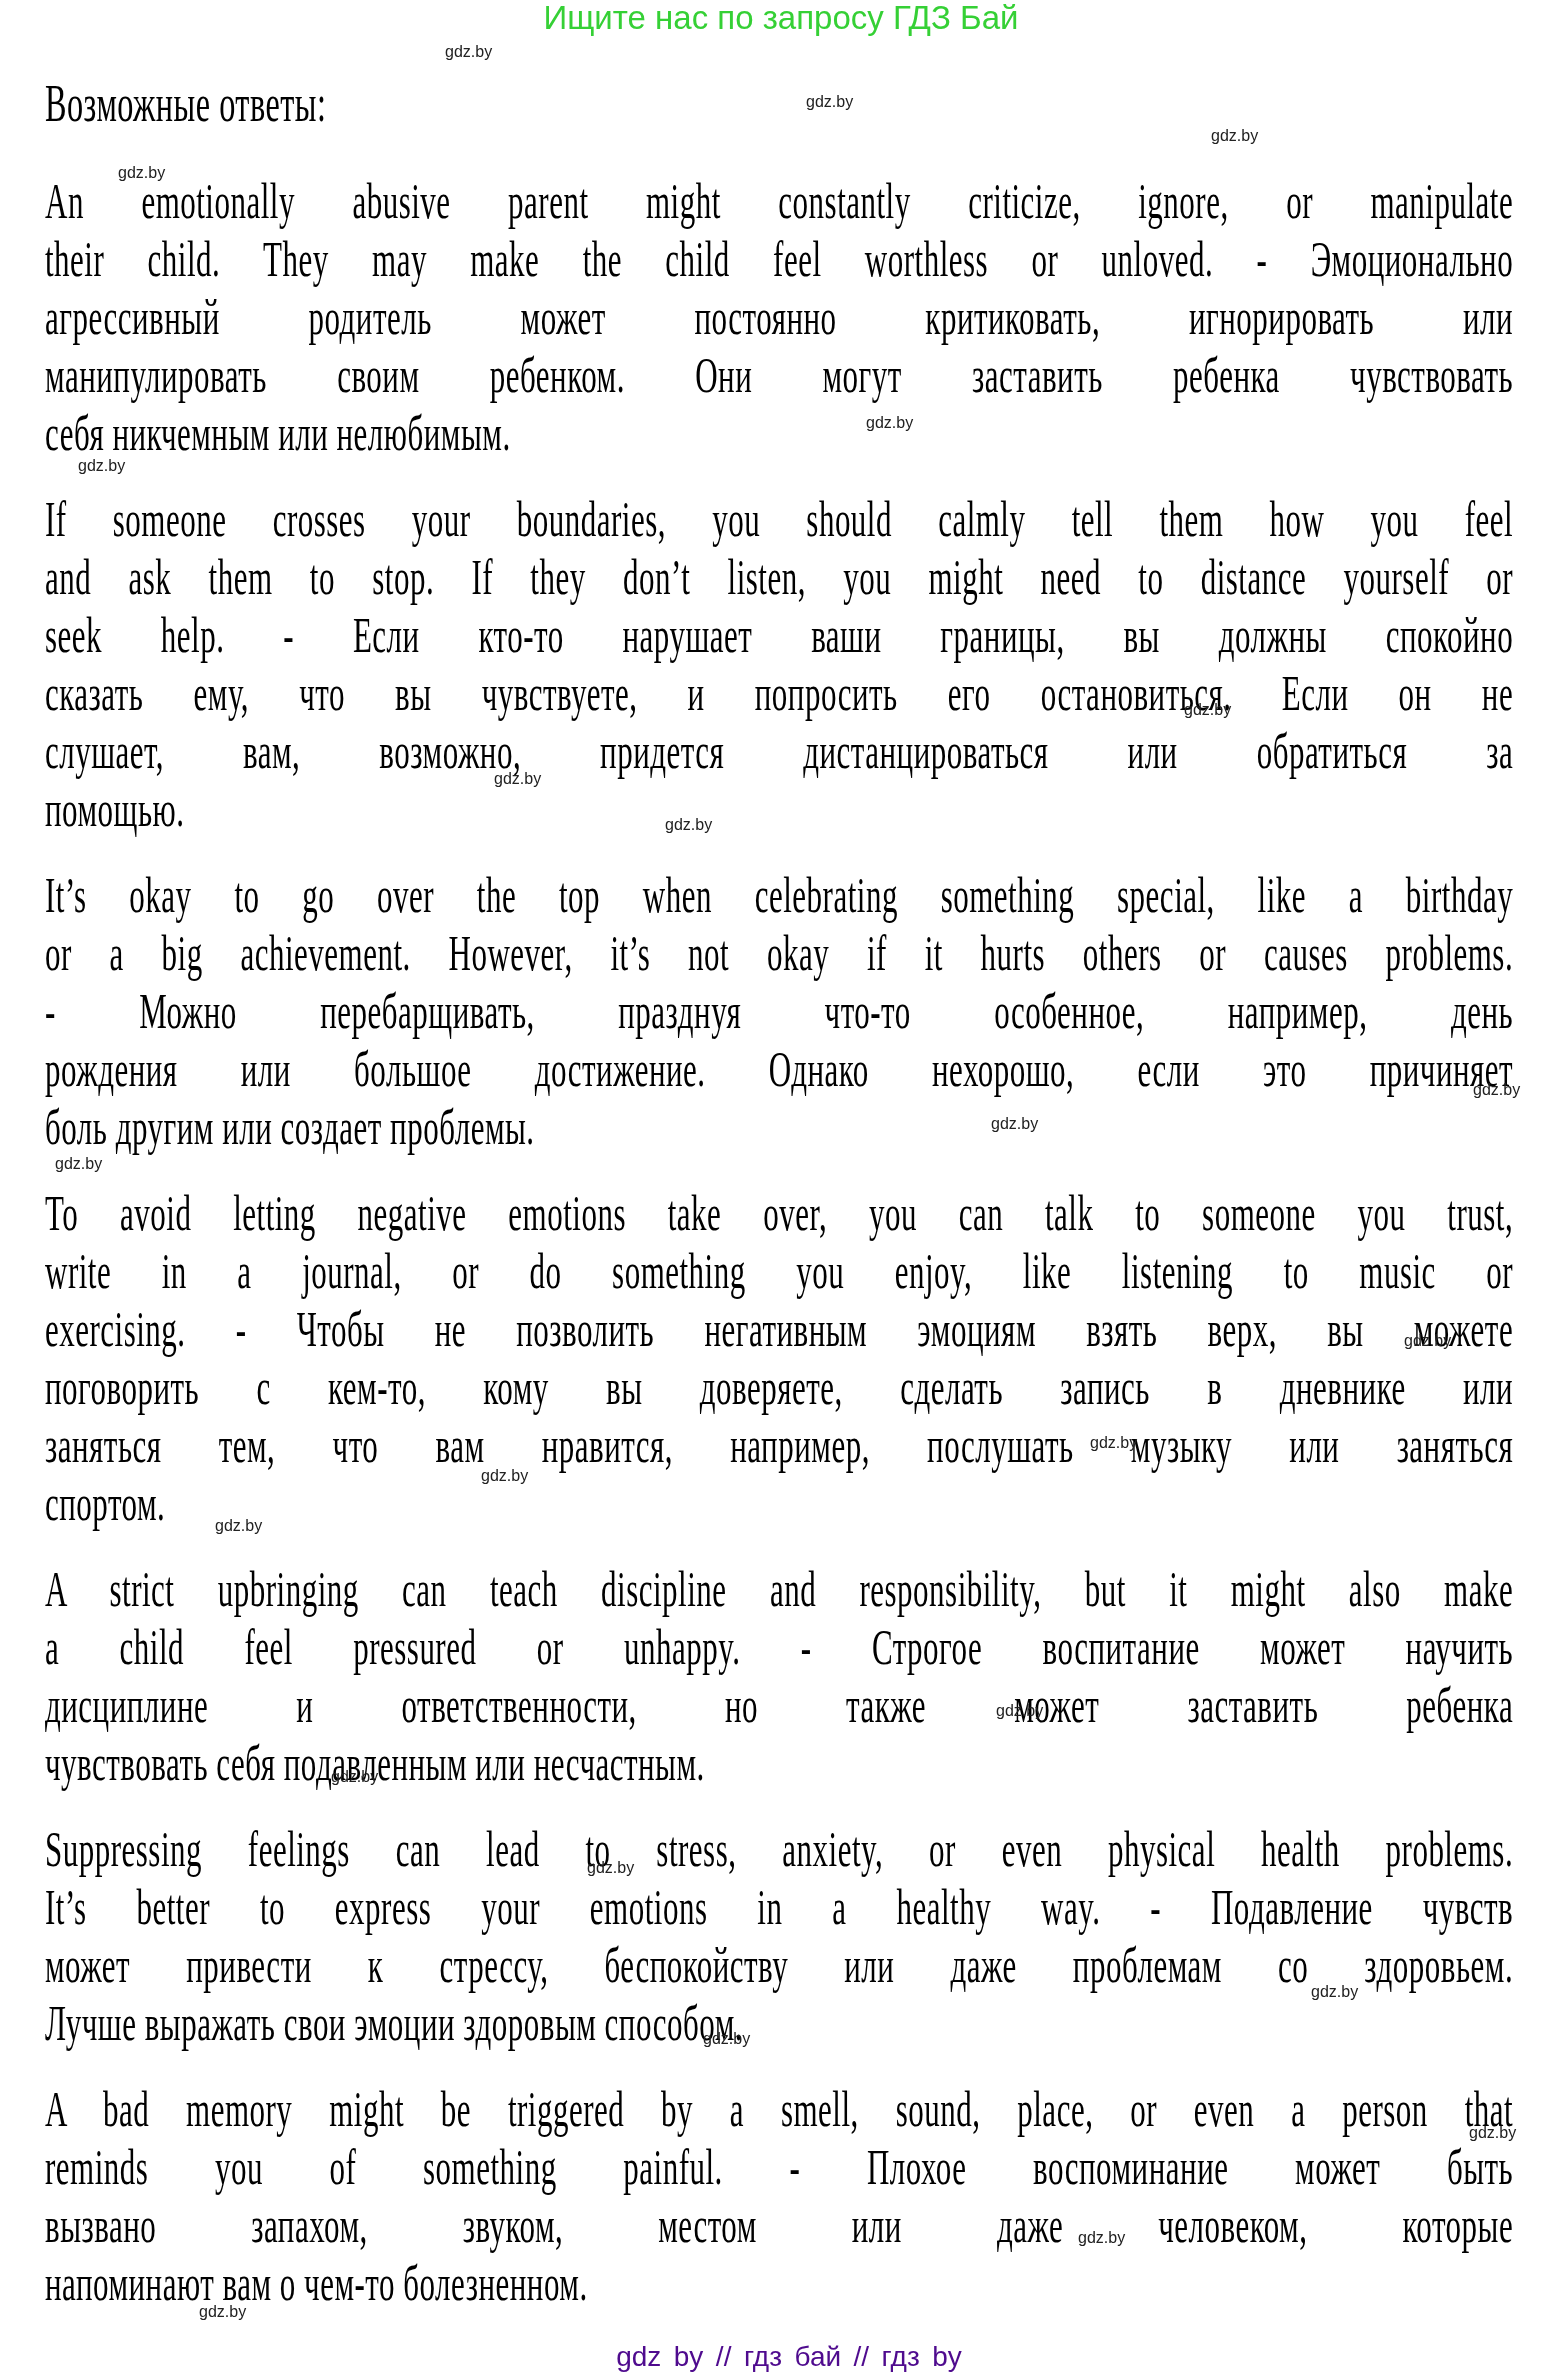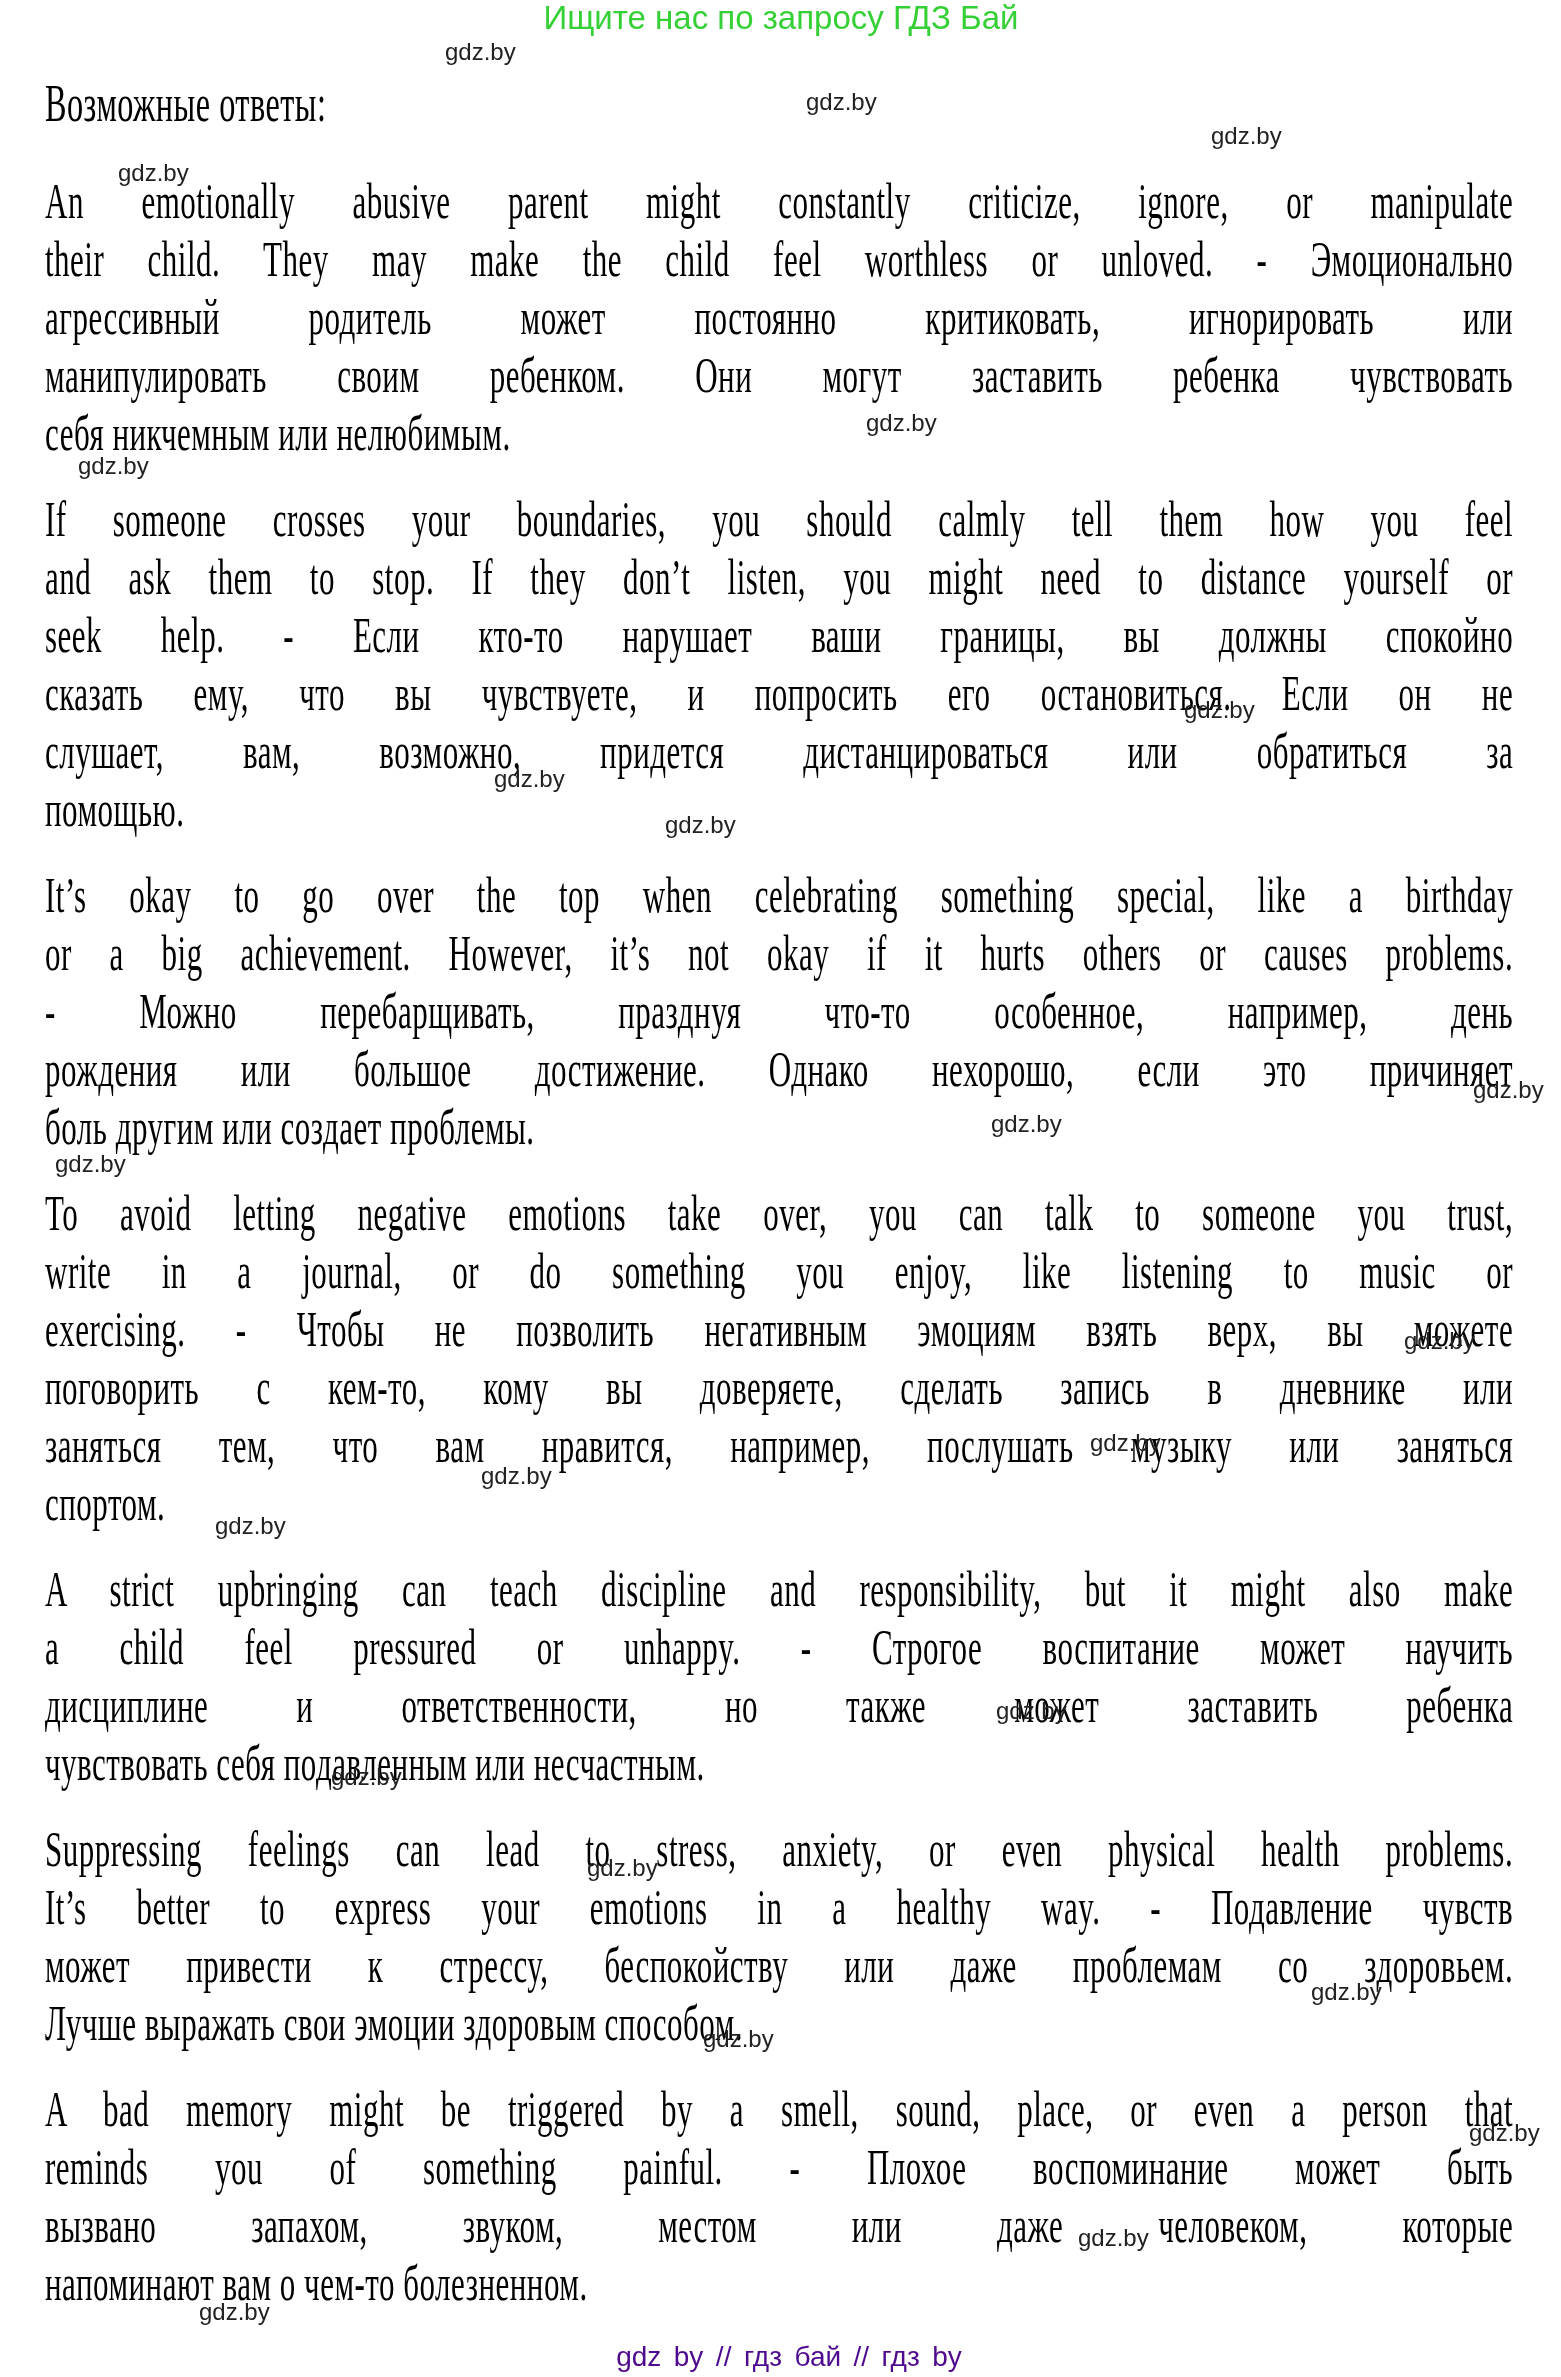--- a/index.html
+++ b/index.html
@@ -69,21 +69,21 @@
   }
   .line.last {
     text-align-last: left;
     -moz-text-align-last: left;
   }
 
   
   .wm {
     position: absolute;
     font-family: "Liberation Sans", sans-serif;
-    font-size: 24px;
+    font-size: 16px;
     line-height: 22px;
     color: #222222;
     white-space: nowrap;
   }
 </style>
 </head>
 <body>
 
 <div class="promo-top" style="color: rgb(53, 208, 53);">Ищите нас по запросу ГДЗ Бай</div>
 

